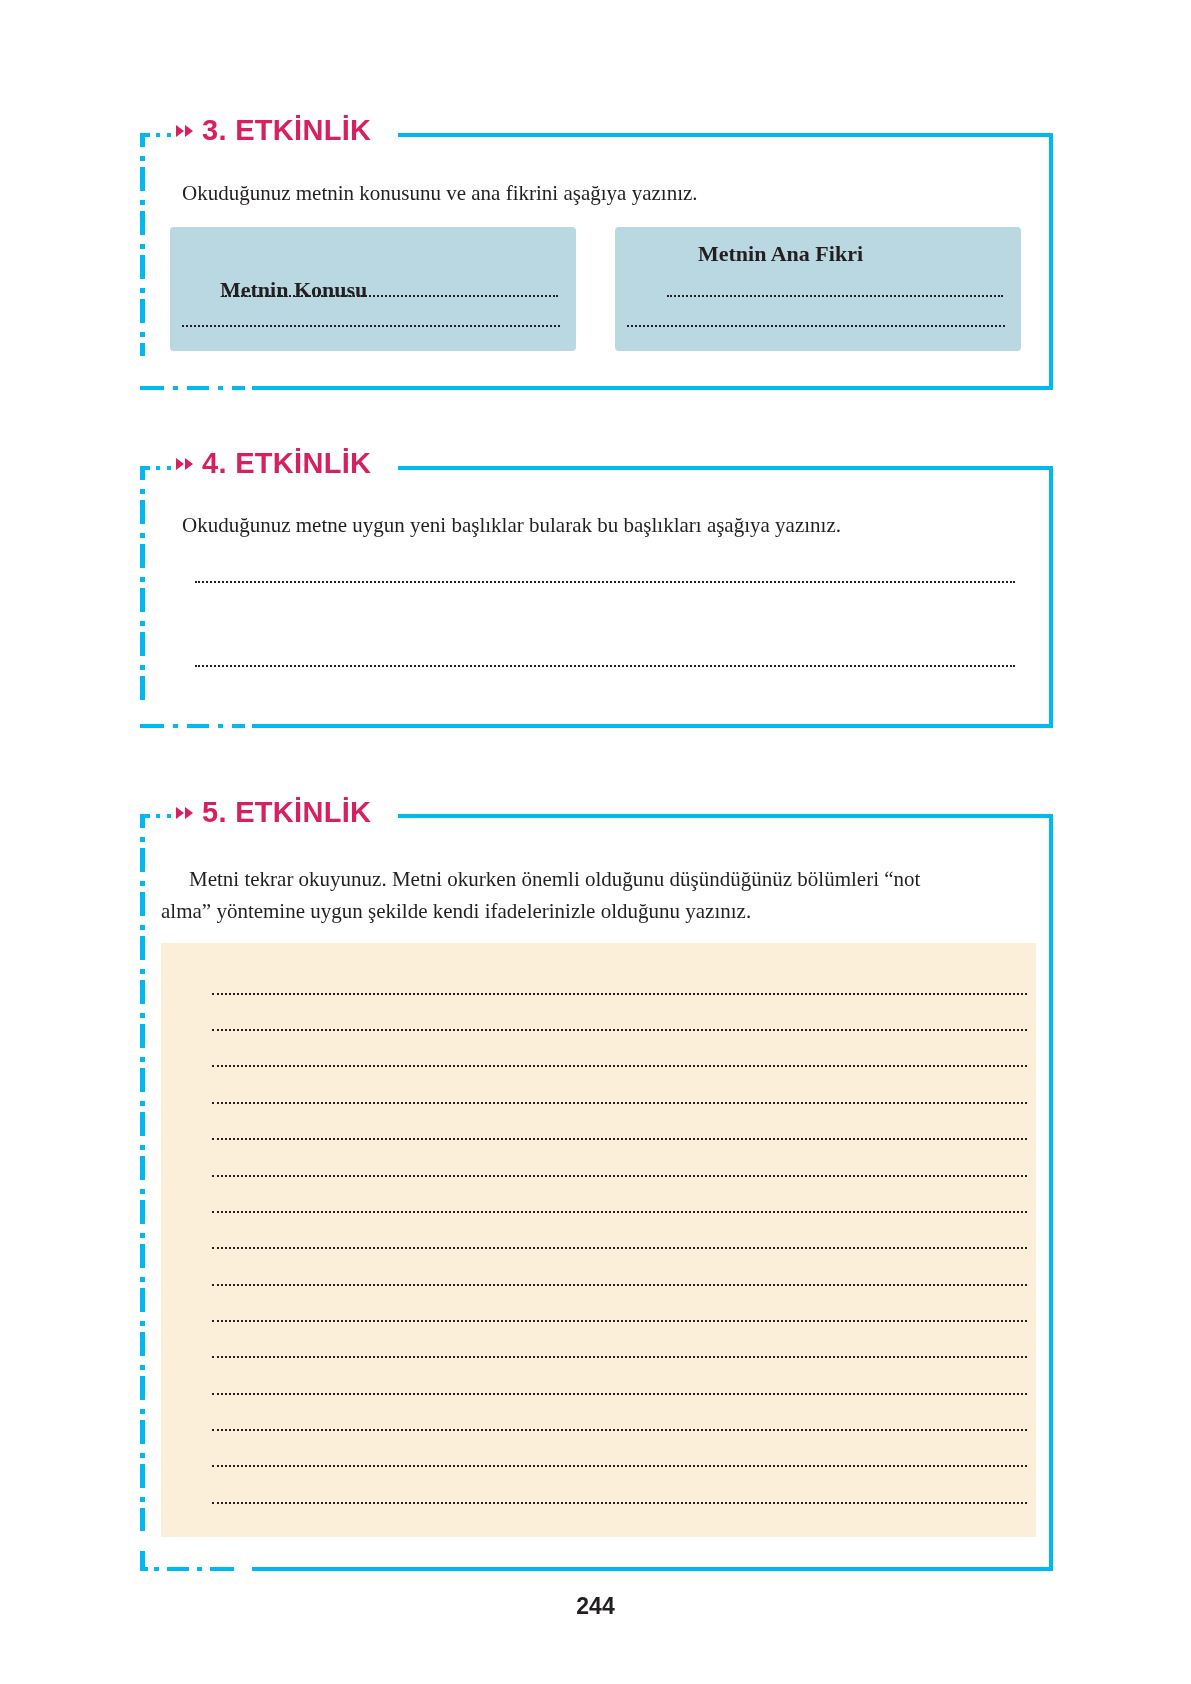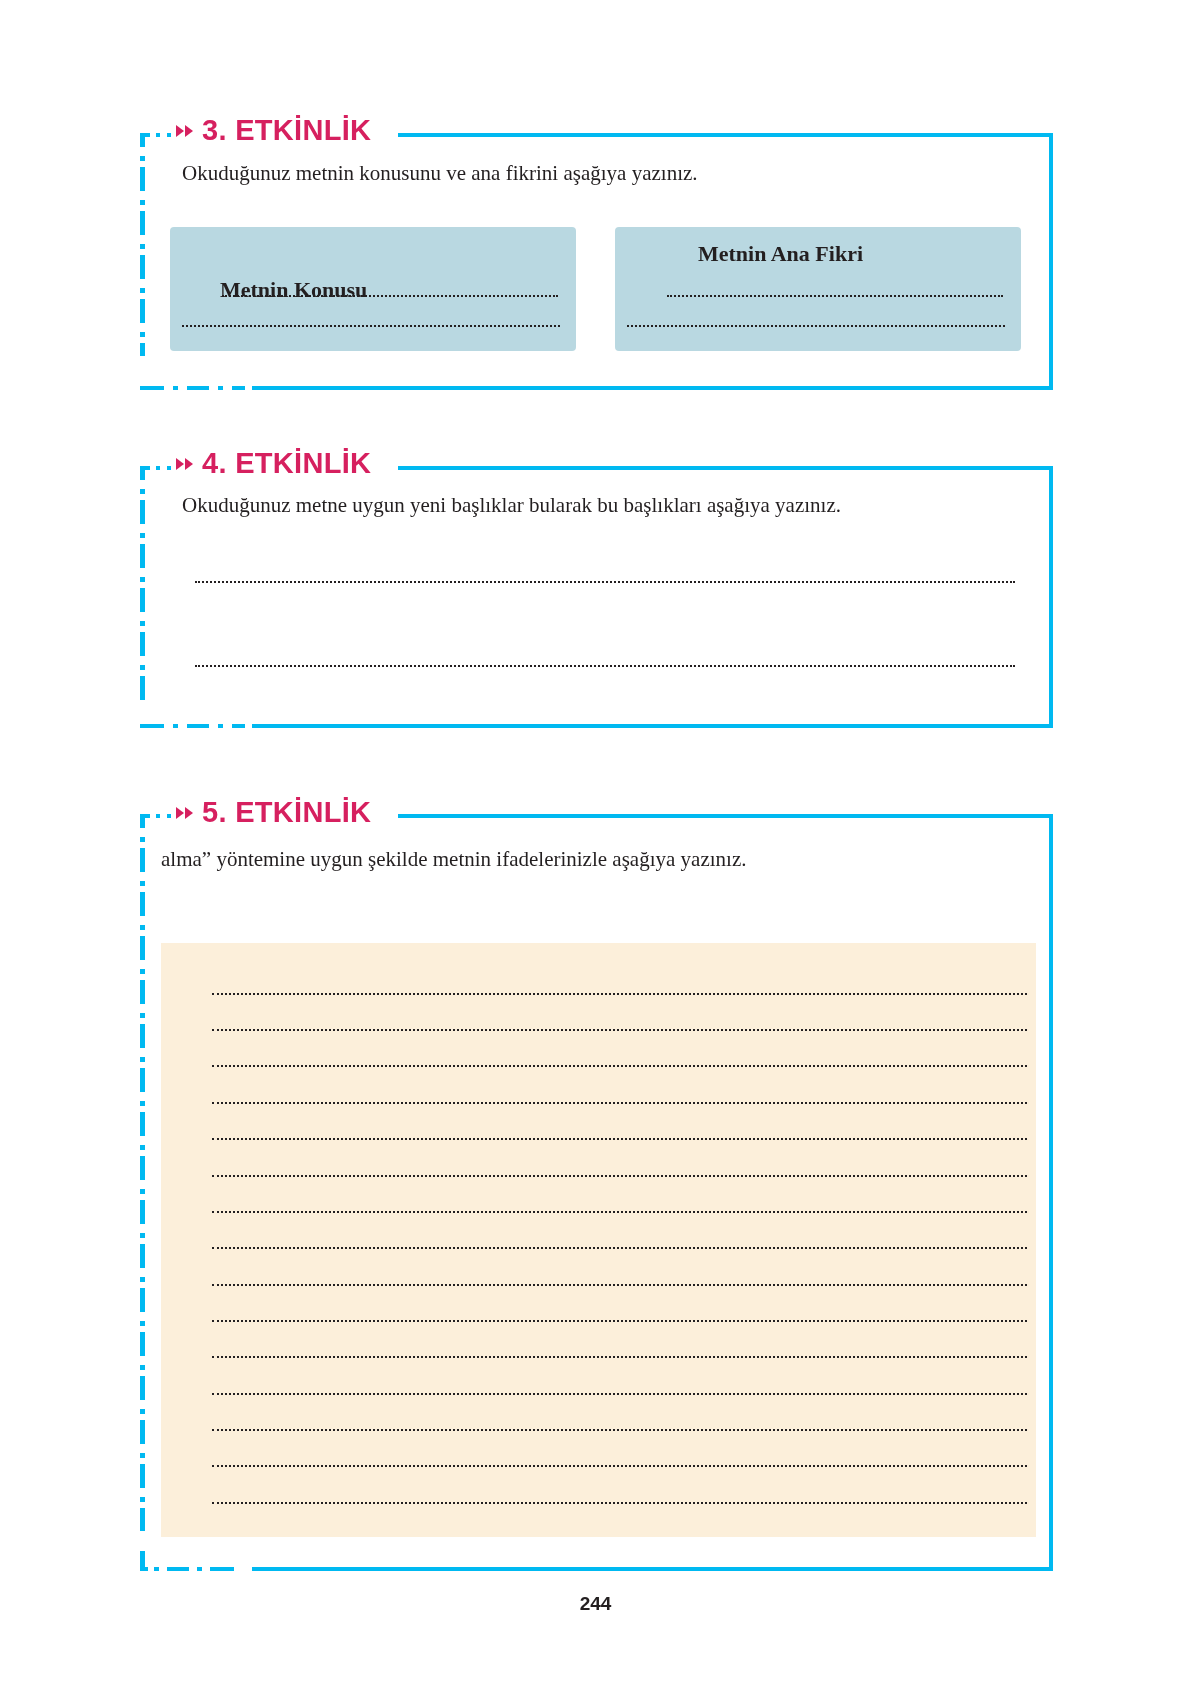--- a/index.html
+++ b/index.html
@@ -22,27 +22,27 @@
     border-left:5px solid #00b9f1; border-top:4px solid #00b9f1; box-sizing:border-box; }
   .corner-dot { position:absolute; width:4px; height:4px; background:#00b9f1; }
   .bottom-dash { position:absolute; height:4px; background:#00b9f1; }
   .title { position:absolute; display:flex; align-items:center;
     font-family:"Liberation Sans", sans-serif; font-weight:bold; font-size:29px;
     color:#d6205f; letter-spacing:0.3px; background:#fff; padding-right:8px; }
   .arrows { display:inline-flex; margin-right:8px; }
   .arrows span { display:inline-block; width:0; height:0;
     border-top:6px solid transparent; border-bottom:6px solid transparent;
     border-left:8px solid #d6205f; margin-right:1px; }
-  .instr { position:absolute; font-size:21px; line-height:32px; }
+  .instr { position:absolute; font-size:21px; line-height:32px;margin-top:20px; }
   .dots { position:absolute; height:0; border-bottom:2px dotted #231f20; }
   .bluebox { position:absolute; background:#b9d8e1; border-radius:4px; }
   .bluebox .head { position:absolute; font-weight:bold; font-size:22px; }
   .beige { position:absolute; background:#fcefda; }
   .pageno { position:absolute; left:0; width:1191px; top:1593px; text-align:center;
-    font-family:"Liberation Sans", sans-serif; font-weight:bold; font-size:19px; color:#231f20; }
+    font-family:"Liberation Sans", sans-serif; font-weight:bold; font-size:23px; color:#231f20; }
 </style>
 </head>
 <body>
 
 <div class="section" style="top:122px;height:268px;text-align:center;">
   <div class="frame-top" style="left:258px;right:0;top:11px;"></div>
   <div class="frame-right" style="right:0;top:11px;bottom:0;"></div>
   <div class="frame-bottom" style="left:112px;right:0;bottom:0;"></div>
   <div class="corner-tl" style="top:11px;"></div>
   <div class="corner-dot" style="left:16px;top:11px;"></div>
@@ -118,21 +118,22 @@
   <div class="bottom-dash" style="left:70px;width:24px;bottom:0;"></div>
 
   <div class="title" style="left:36px;top:-7px;align-items:center;">
     <span class="arrows">
         <span></span>
         <span></span>
       </span>
     <span>5. ETKİNLİK</span>
   </div>
   <div class="instr" style="left:21px;top:40px;width:880px;">
-    <div>alma” yöntemine uygun şekilde metnin ifadelerinizle aşağıya yazınız.</div>
+    <div style="padding-left:28px;">Metni tekrar okuyunuz. Metni okurken önemli olduğunu düşündüğünüz bölümleri “not</div>
+    <div>alma” yöntemine uygun şekilde kendi ifadelerinizle olduğunu yazınız.</div>
   </div>
 
   <div class="beige" style="left:21px;top:140px;width:875px;height:594px;">
     <div class="dots" style="left:51px;width:815px;top:50px;"></div>
     <div class="dots" style="left:51px;width:815px;top:86px;"></div>
     <div class="dots" style="left:51px;width:815px;top:122px;"></div>
     <div class="dots" style="left:51px;width:815px;top:159px;"></div>
     <div class="dots" style="left:51px;width:815px;top:195px;"></div>
     <div class="dots" style="left:51px;width:815px;top:232px;"></div>
     <div class="dots" style="left:51px;width:815px;top:268px;"></div>

